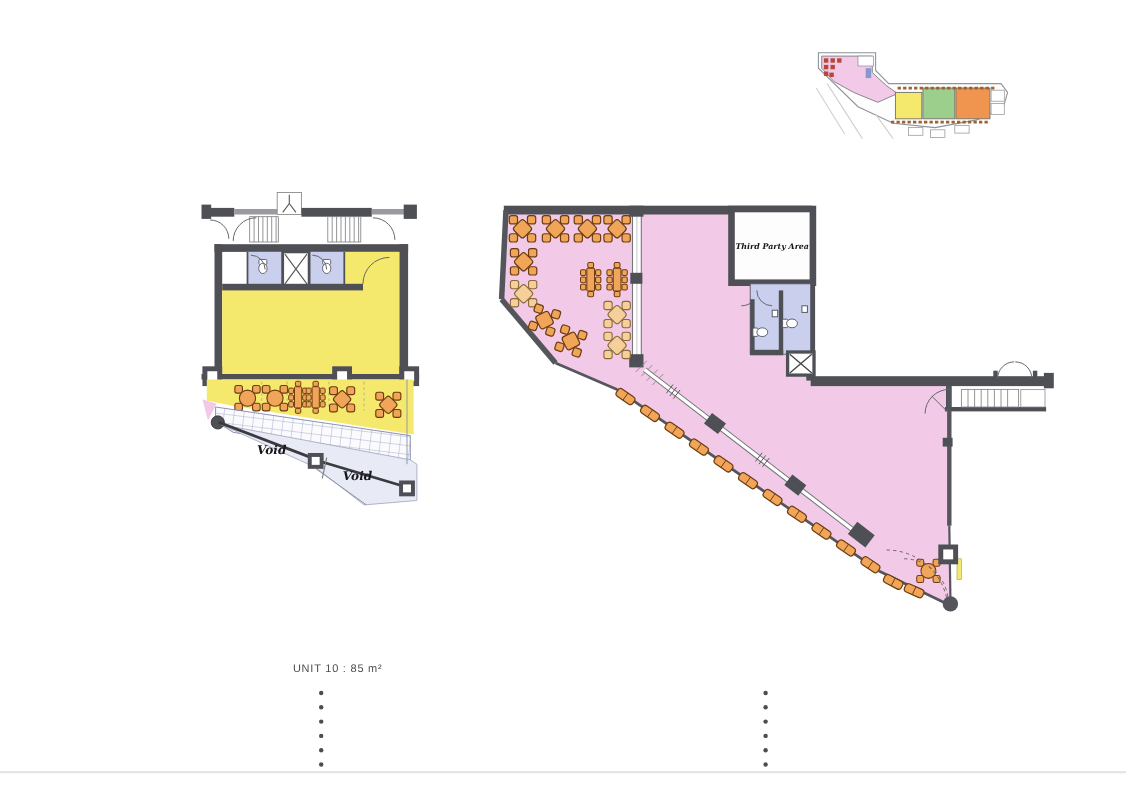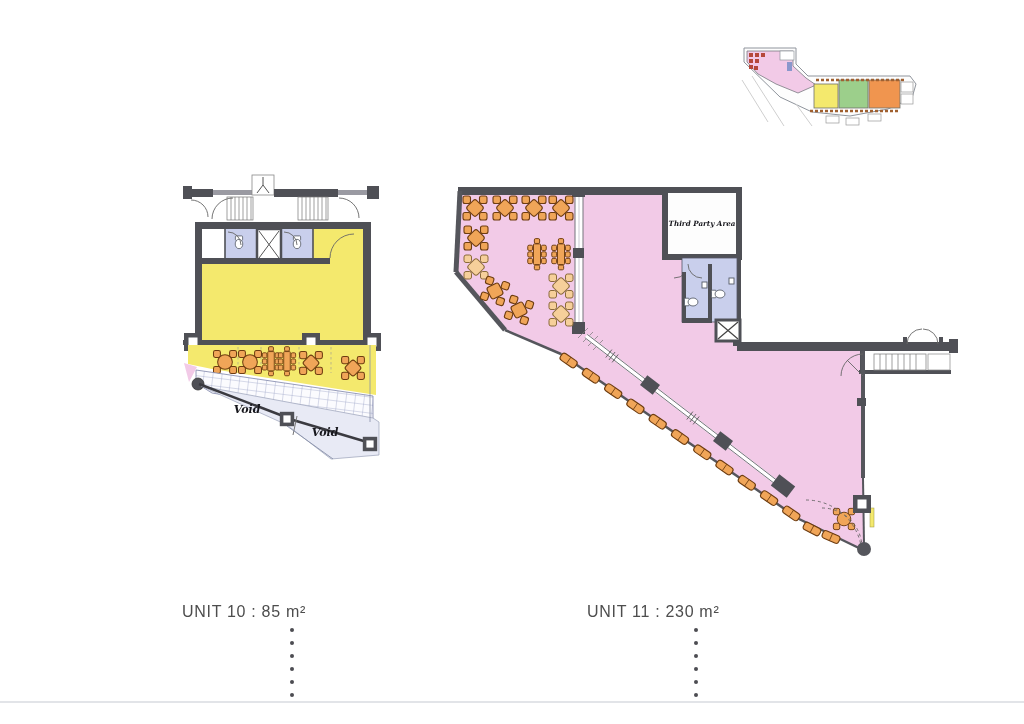--- a/index.html
+++ b/index.html
@@ -1,19 +1,19 @@
 <!DOCTYPE html>
 <html style="--unit10-fill: #f4e96d; --unit11-fill: #f2cae7; --furniture: #f0a558; --furniture-light: #f6cf9a; --wet-area: #c9cfec; --wall: #4f5056; --void-fill: #e8eaf5; --key-green: #9ccf8b; --key-orange: #f0954f; --key-red: #b5483a; --label-text: #4d4d4d;"><head>
 <meta charset="utf-8">
 <style>
   html,body{margin:0;padding:0;background:#ffffff;}
   .sheet{position:relative;width:1024px;height:724px;background:#ffffff;overflow:hidden;
          font-family:"Liberation Sans",sans-serif;}
   .plan{position:absolute;}
-  .unit-label{position:absolute;width:250px;font-size:16px;
+  .unit-label{position:absolute;width:250px;text-align:center;font-size:10px;
               letter-spacing:.7px;color:var(--label-text,#4d4d4d);}
   .dots{position:absolute;display:flex;flex-direction:column;gap:9px;}
   .dots span{width:4px;height:4px;border-radius:50%;background:#4c4c52;}
   .page-edge{position:absolute;left:0;right:0;top:701px;height:2px;background:#e2e4e8;}
 
   
   .wallf{fill:var(--wall,#4f5056);}
   .yellowf{fill:var(--unit10-fill,#f4e96d);}
   .pinkf{fill:var(--unit11-fill,#f2cae7);}
   .lavf{fill:var(--wet-area,#c9cfec);}
@@ -316,21 +316,20 @@
   <div class="unit-label" style="left:182px;top:603px">UNIT 10 : 85 m²</div>
   <div class="dots" style="left:290px;top:628px">
     <span></span>
       <span></span>
       <span></span>
       <span></span>
       <span></span>
       <span></span>
   </div>
 
-  <div class="unit-label" style="left:587px;top:603px">UNIT 11 : 230 m²</div>
   <div class="dots" style="left:694px;top:628px">
     <span></span>
       <span></span>
       <span></span>
       <span></span>
       <span></span>
       <span></span>
   </div>
 
   <div class="page-edge"></div>

